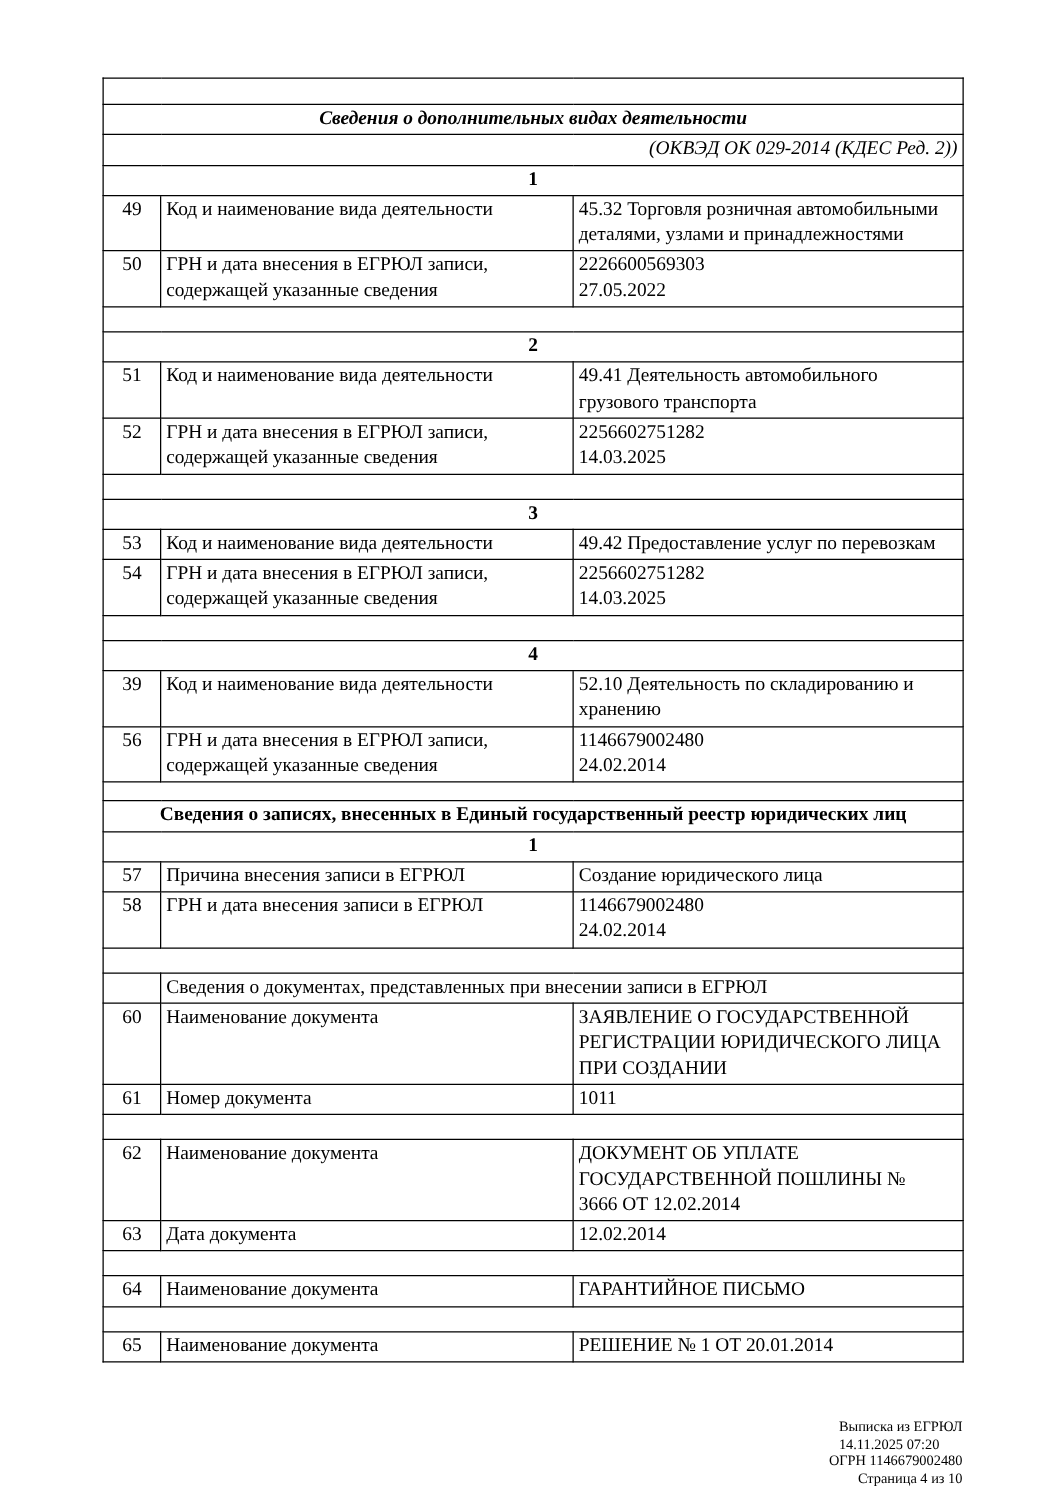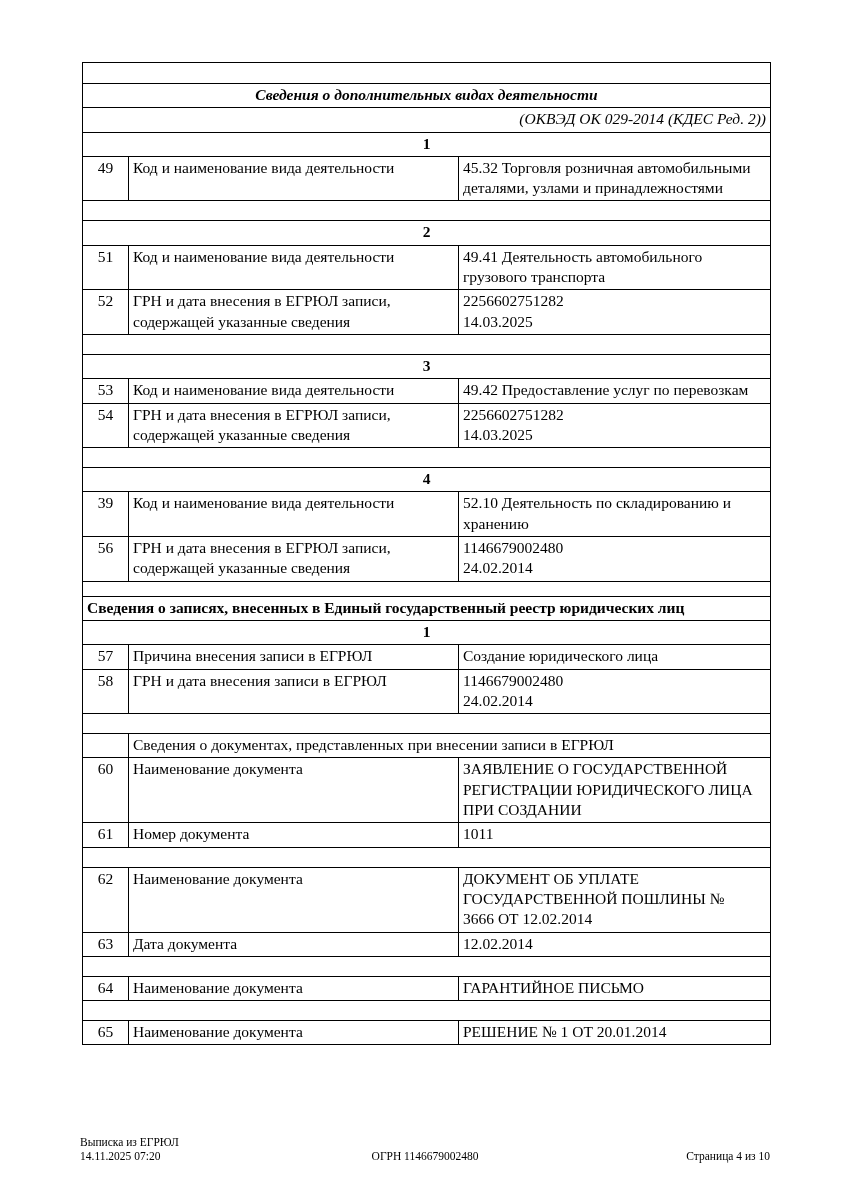--- a/index.html
+++ b/index.html
@@ -24,27 +24,27 @@
     white-space: pre-line;
     overflow: hidden;
   }
   td.num { text-align: center; padding-left: 1px; padding-right: 1px; }
   tr.toprow td { height: 21px; }
   tr.spacer td { height: 20px; }
   tr.spacer-sm td { height: 15px; }
   td.sect-title { font-weight: bold; font-style: italic; text-align: center; font-size: 16px; height: 23px; margin-left: 24px; }
   td.sect-sub { font-style: italic; text-align: right; font-size: 16px; height: 23px; }
   td.grp-num { font-weight: bold; text-align: center; height: 22px; }
-  td.records-title { font-weight: bold; text-align: left; height: 23px; }
+  td.records-title { font-weight: bold; text-align: center; height: 23px; }
   td.docs-sub { text-align: left; height: 22px; }
 
   .footer {
     position: absolute; left: 80px; top: 1136px; width: 690px;
     display: flex; align-items: flex-end;
-    font-size: 11.5px; line-height: 1.18;
+    font-size: 11.5px; line-height: 1.18; flex-direction: column;
   }
   .footer .f-left { flex: 1; text-align: left; }
   .footer .f-center { flex: 0 0 auto; text-align: right; }
   .footer .f-right { flex: 1; text-align: right; }
 </style>
 </head>
 <body>
 
 <div class="page">
   <table class="doc">
@@ -67,20 +67,27 @@
         </tr>
 
       <tr>
           <td colspan="3" class="grp-num">1</td>
         </tr>
       <tr>
         <td class="num">49</td>
         <td>Код и наименование вида деятельности</td>
         <td>45.32 Торговля розничная автомобильными
 деталями, узлами и принадлежностями</td>
+      </tr>
+      <tr>
+        <td class="num">50</td>
+        <td>ГРН и дата внесения в ЕГРЮЛ записи,
+содержащей указанные сведения</td>
+        <td>2226600569303
+27.05.2022</td>
       </tr>
       <tr class="spacer">
           <td colspan="3"></td>
         </tr>
 
       <tr>
           <td colspan="3" class="grp-num">2</td>
         </tr>
       <tr>
         <td class="num">51</td>

